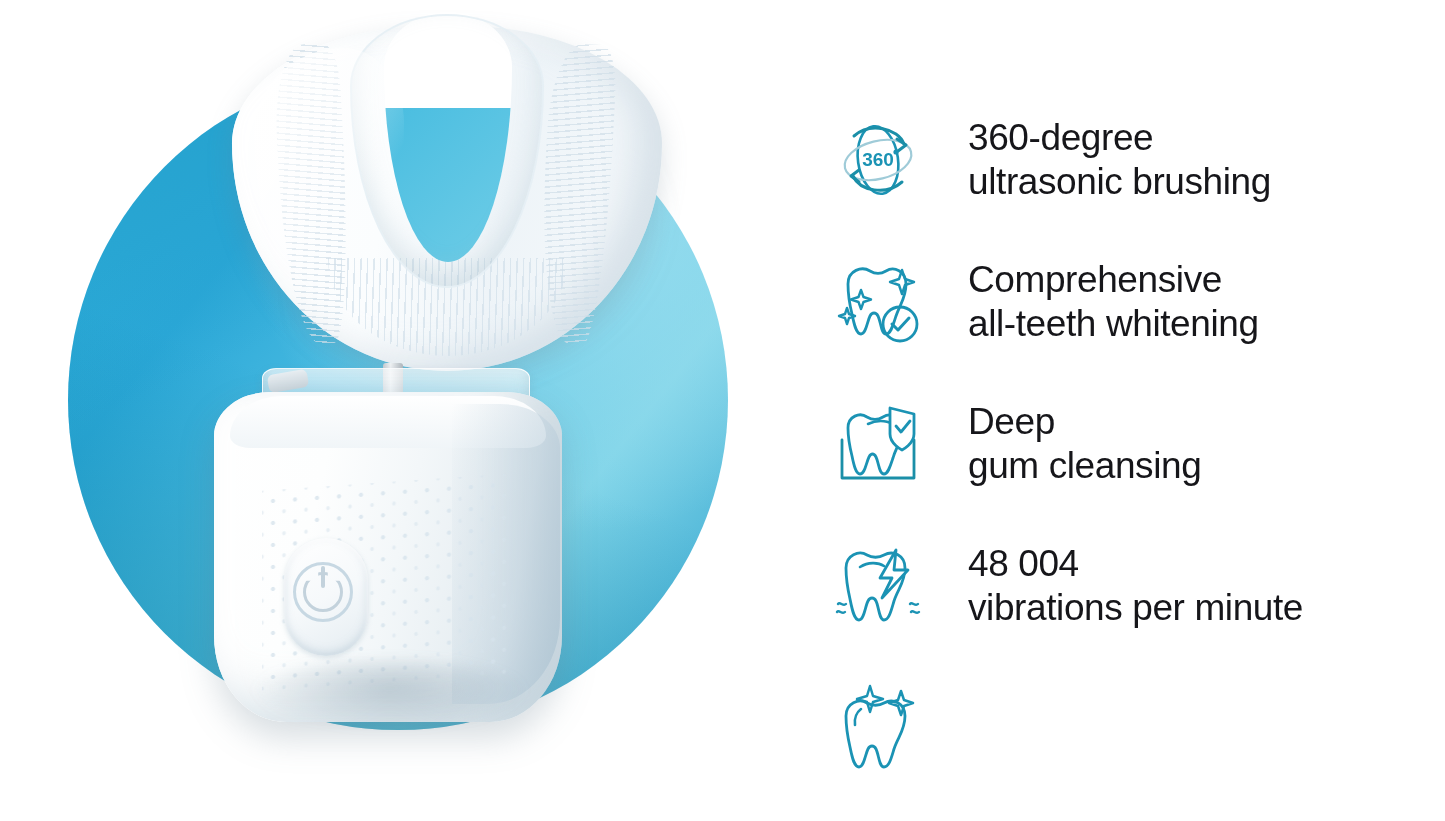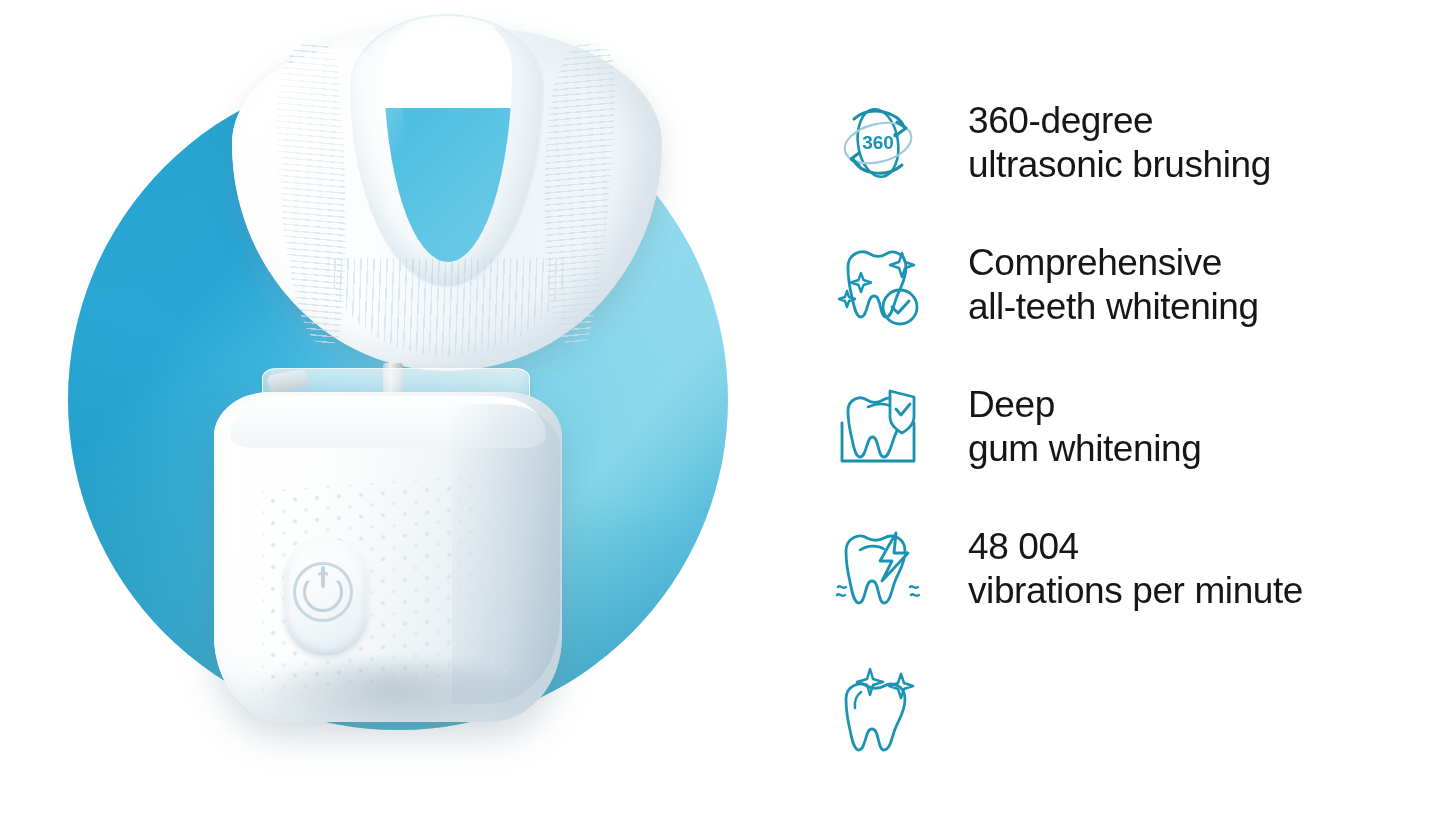--- a/index.html
+++ b/index.html
@@ -261,21 +261,21 @@
     left:250px; top:660px;
     width:280px; height:70px;
     border-radius:50%;
     background:radial-gradient(ellipse at 50% 40%, rgba(90,120,140,0.30) 0%, rgba(90,120,140,0) 70%);
     filter:blur(6px);
   }
 
   
   .features {
     position:absolute;
-    left:826px; top:72px;
+    left:826px; top:89px;
     width:600px;
   }
   .feature-row {
     display:flex;
     align-items:center;
     height:142px;
   }
   .feature-icon {
     width:104px;
     min-width:104px;
@@ -385,21 +385,21 @@
           <path d="M20 34 C20 22, 32 18, 39 23 C44 26, 50 26, 55 23 C63 18, 74 23, 74 35
                    C74 47, 68 53, 65 64 C62 73, 60 80, 56 80 C51 80, 51 69, 48 63
                    C46 59, 43 59, 41 63 C38 69, 37 80, 32 80 C28 80, 26 72, 24 62
                    C21 50, 20 42, 20 34 Z"></path>
           <path d="M40 30 C48 26, 58 26, 64 30" stroke-width="2.6"></path>
           <path d="M62 14 L86 20 L86 40 C86 50, 74 56, 74 56 C74 56, 62 50, 62 40 Z" fill="#ffffff" stroke="#1B93B4" stroke-width="2.8"></path>
           <path d="M68 32 L73 38 L82 27" stroke-width="2.8"></path>
         </svg>
       </div>
       <div class="feature-text">Deep
-gum whitening</div>
+gum cleansing</div>
     </div>
 
     <div class="feature-row">
       <div class="feature-icon">
         <svg width="100" height="100" viewBox="0 0 100 100" fill="none" stroke="#1B93B4" stroke-width="2.8" stroke-linecap="round" stroke-linejoin="round">
           <path d="M18 32 C18 19, 31 14, 39 19 C44 22, 51 22, 56 19 C65 14, 77 19, 77 32
                    C77 46, 70 53, 66 65 C63 75, 61 84, 56 84 C51 84, 51 71, 48 65
                    C46 61, 42 61, 40 65 C37 71, 36 84, 31 84 C26 84, 24 73, 22 63
                    C19 50, 18 41, 18 32 Z"></path>
           <path d="M32 31 C40 26, 50 26, 56 30" stroke-width="2.6"></path>

